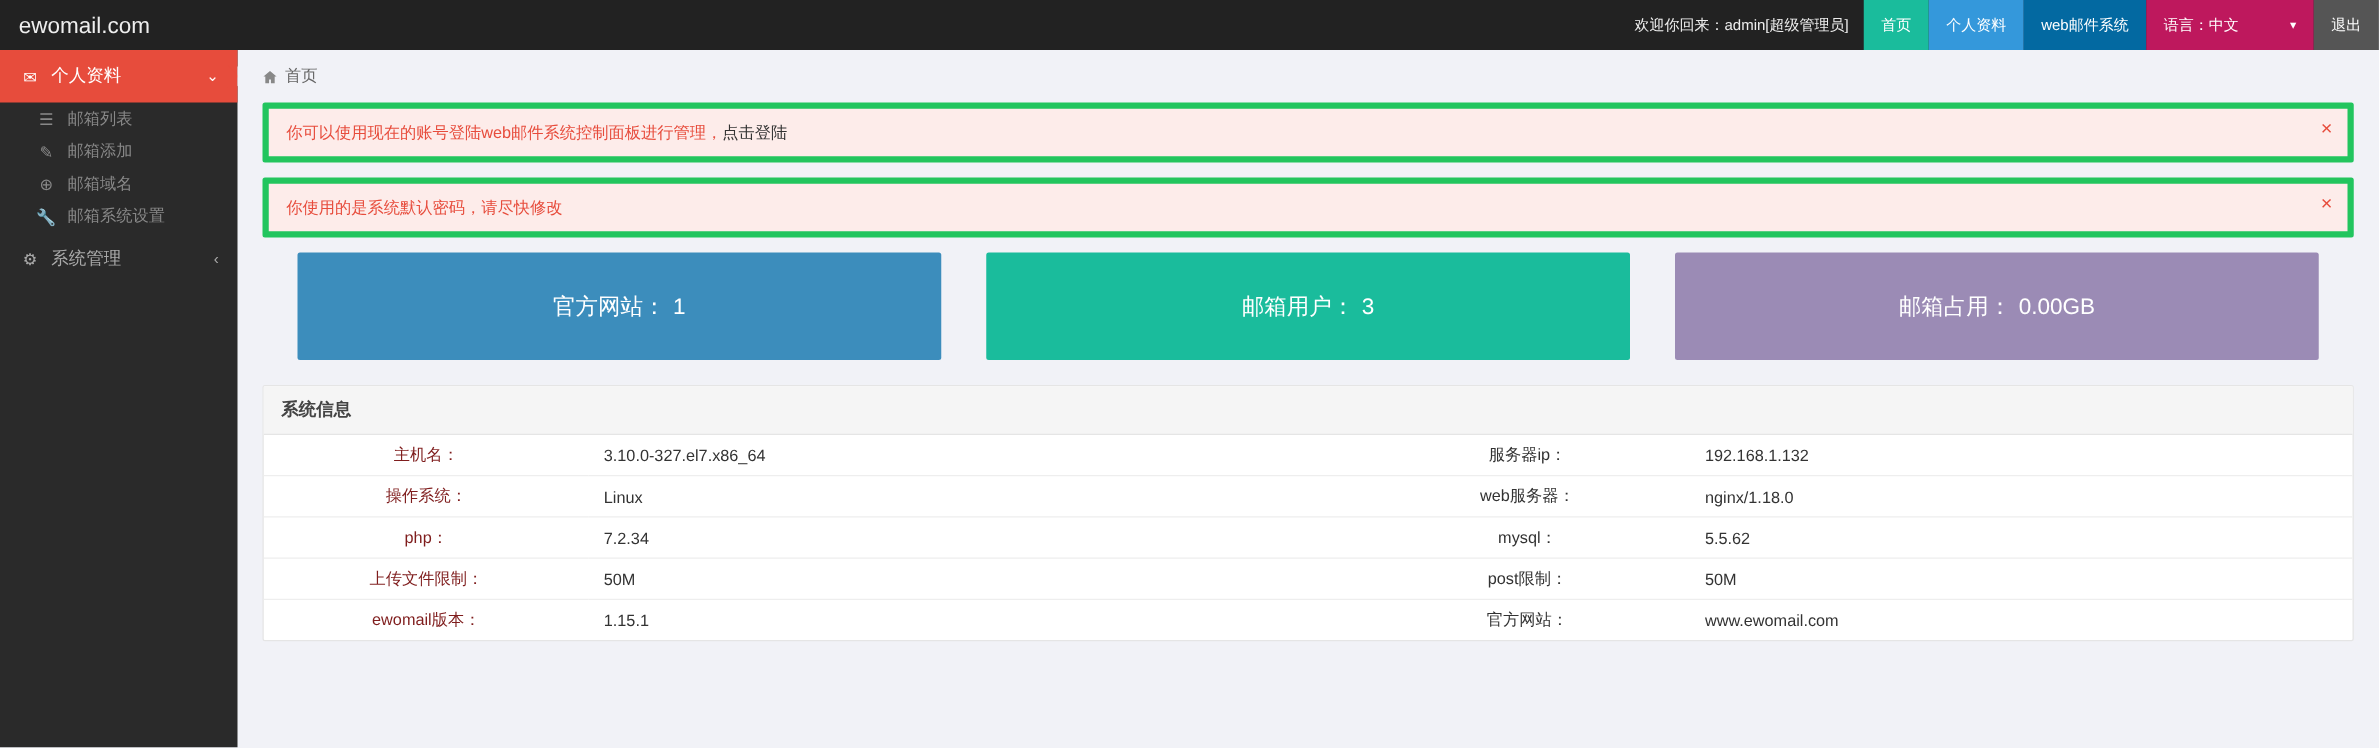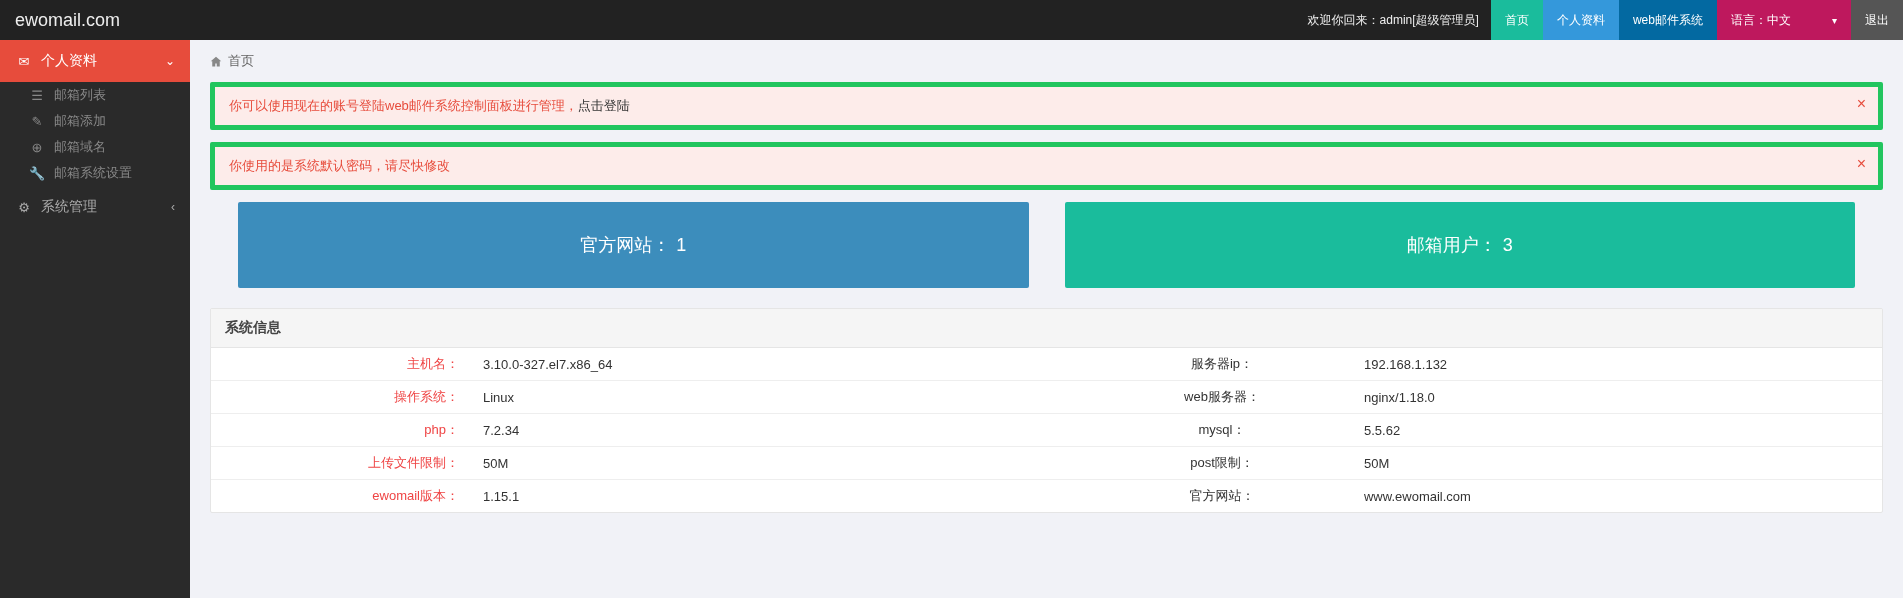--- a/index.html
+++ b/index.html
@@ -53,21 +53,21 @@
 .stat-usage { background: #9b8bb5; }
 .stat .lbl { margin-right: 6px; }
 
 
 .panel { background: #fff; border: 1px solid #e5e5e5; border-radius: 2px; margin-bottom: 20px; }
 .panel-head { padding: 10px 14px; background: #f5f5f5; border-bottom: 1px solid #e5e5e5; font-size: 14px; font-weight: bold; color: #444; }
 .info-table { width: 100%; border-collapse: collapse; }
 .info-table tr { border-bottom: 1px solid #eee; }
 .info-table tr:last-child { border-bottom: none; }
 .info-table td { padding: 7px 12px; font-size: 13px; vertical-align: middle; }
-.info-table .key { width: 260px; text-align: right; color: #ef4444; margin-left: 12px; }
+.info-table .key { width: 260px; text-align: center; color: #7f1d1d; margin-left: 12px; }
 .info-table .val { color: #333; }
 .info-table .key2 { width: 260px; text-align: center; color: #333; }
 
 svg { display: inline-block; vertical-align: middle; }
 </style>
 </head>
 <body>
 
 <div class="header">
   <div class="brand">ewomail.com</div>
@@ -141,20 +141,24 @@
 
       <div class="stats">
         <div class="stat stat-domain">
           <span class="lbl">官方网站：</span>
           <span>1</span>
         </div>
         <div class="stat stat-user">
           <span class="lbl">邮箱用户：</span>
           <span>3</span>
         </div>
+        <div class="stat stat-usage">
+          <span class="lbl">邮箱占用：</span>
+          <span>0.00GB</span>
+        </div>
       </div>
 
       <div class="panel">
         <div class="panel-head">系统信息</div>
         <table class="info-table">
           <tbody id="sysinfo-body">
               <tr>
                 <td class="key">主机名：</td>
                 <td class="val">3.10.0-327.el7.x86_64</td>
                 <td class="key2">服务器ip：</td>

